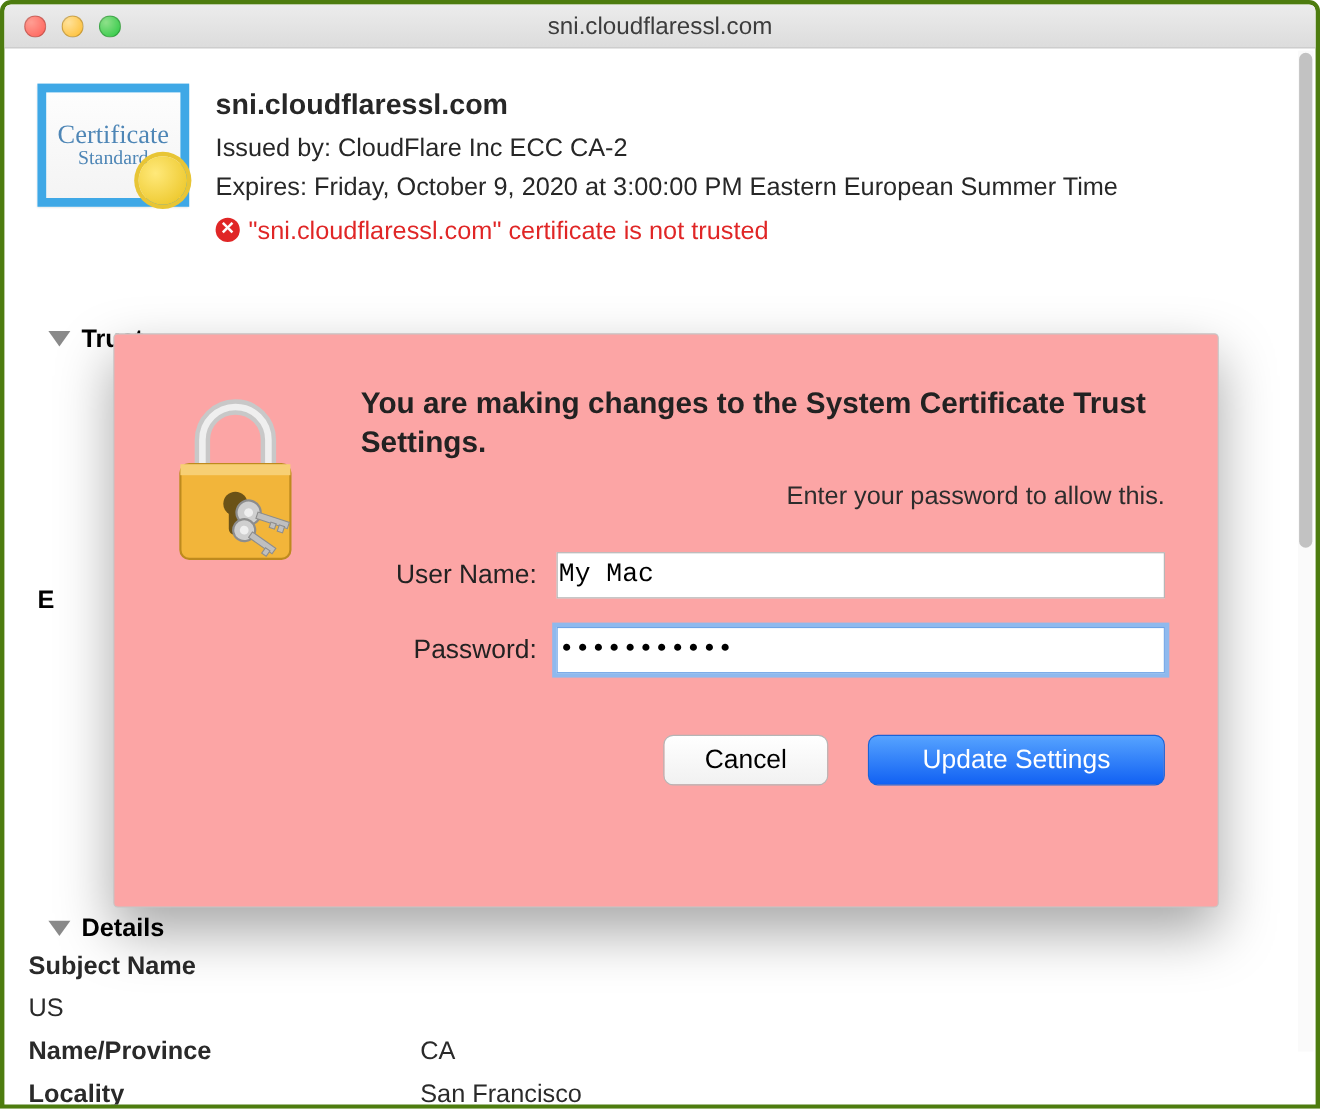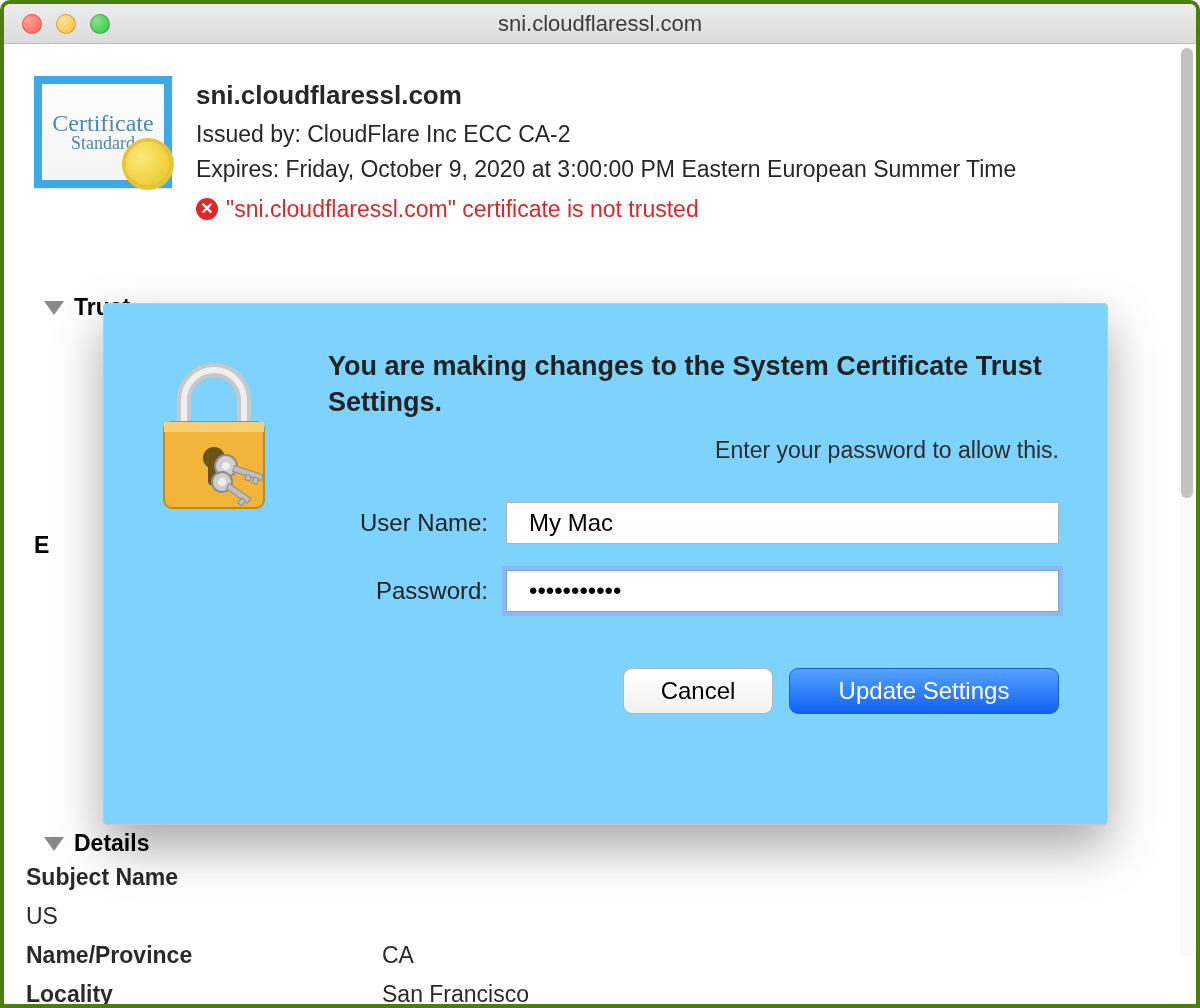--- a/index.html
+++ b/index.html
@@ -117,21 +117,21 @@
   .detail-row { display: flex; gap: 26px; font-size: 23px; padding: 6px 0; }
   .detail-label { width: 330px; font-weight: 700; color: #2a2a2a; }
   .detail-value { color: #2a2a2a; }
   .detail-heading-row .detail-label { font-weight: 700; }
 
   
   .modal {
     position: absolute;
     left: 99px; top: 299px;
     width: 1005px; height: 522px;
-    background: #7dd3fc;
+    background: #fca5a5;
     border: 1px solid #c6c6c6;
     border-radius: 4px;
     box-shadow: 0 22px 50px rgba(0,0,0,0.35);
     padding: 44px 48px 38px 48px;
     display: flex;
     gap: 40px;
   }
   .lock-col { width: 136px; padding-top: 8px; }
   .lock-svg { width: 124px; height: 160px; }
   .modal-body { flex: 1; }
@@ -141,34 +141,34 @@
     display: grid;
     grid-template-columns: 160px 1fr;
     column-gap: 18px;
     row-gap: 26px;
     margin-top: 38px;
     align-items: center;
   }
   .form-label { font-size: 24px; text-align: right; color: #222; }
   .text-input {
     font-size: 24px;
-    padding: 6px 22px;
+    padding: 6px 1px;
     border: 1px solid #b0b0b0;
     background: #fff;
     width: 100%;
     height: 42px;
-    font-family: Liberation Sans, sans-serif;
+    font-family: Liberation Mono, monospace;
   }
   .text-input.focused {
     outline: none;
     box-shadow: 0 0 0 4px #8fb9ee;
     border-color: #6fa4e6;
   }
   .button-row {
-    display: flex; justify-content: flex-end; gap: 16px;
+    display: flex; justify-content: flex-end; gap: 36px;
     margin-top: 56px;
   }
   .btn {
     font-size: 24px;
     padding: 8px 28px;
     border-radius: 9px;
     border: 1px solid #b5b5b5;
     background: linear-gradient(#ffffff, #f1f1f1);
     min-width: 150px;
     text-align: center;

